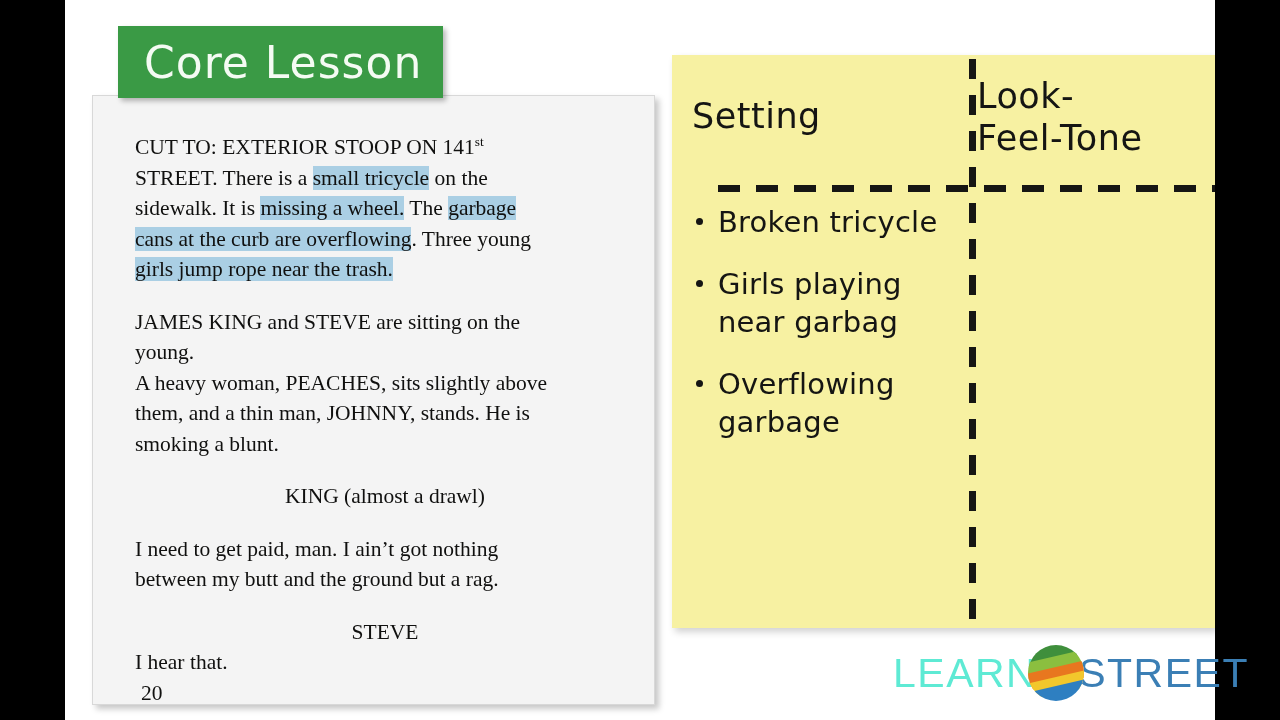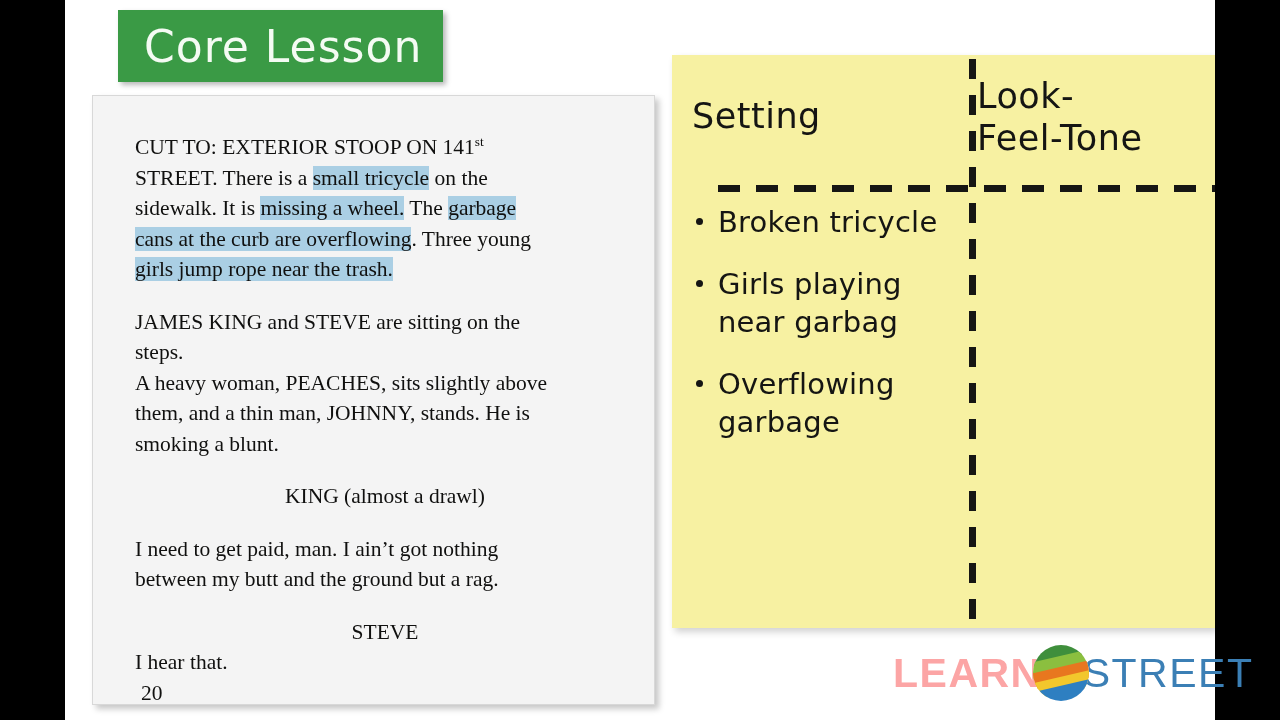--- a/index.html
+++ b/index.html
@@ -38,21 +38,21 @@
     height: 720px;
     background: #000000;
   }
   .pillar.left  { left: 0px;    width: 65px; }
   .pillar.right { left: 1215px; width: 65px; }
 
   
   .title-banner {
     position: absolute;
     left: 118px;
-    top: 10px;
+    top: 26px;
     width: 325px;
     height: 72px;
     background: #3a9a45;
     box-shadow: 3px 3px 5px rgba(0,0,0,0.28);
     z-index: 6;
   }
   .title-banner .title-text {
     position: absolute;
     left: 26px;
     top: 4px;
@@ -209,21 +209,21 @@
     align-items: center;
     z-index: 5;
   }
   .logo-word {
     font-family: "Liberation Sans", sans-serif;
     font-size: 41px;
     font-weight: 400;
     letter-spacing: 1.5px;
     line-height: 1;
   }
-  .logo-word.learn  { color: #fca5a5; font-weight: bold; }
+  .logo-word.learn  { color: #5eead4; }
   .logo-word.zillion{ color: #3b7fb5; }
   .logo-mark {
     position: relative;
     width: 56px;
     height: 56px;
     margin: 0 -6px 0 -9px;
     border-radius: 50%;
     overflow: hidden;
     background: #ffffff;
     flex: none;
@@ -253,21 +253,21 @@
 
   <div class="title-banner">
     <div class="title-text">Core Lesson</div>
   </div>
 
   <div class="doc-card">
     <div class="doc-body">
 
       <p><span>CUT TO:  EXTERIOR STOOP ON 141</span><span class="sup">st</span><br><span>STREET.  There is a </span><span class="hl">small tricycle</span><span> on the</span><br><span>sidewalk.  It is </span><span class="hl">missing a wheel.</span><span>  The </span><span class="hl">garbage</span><br><span class="hl">cans at the curb are overflowing</span><span>.  Three young</span><br><span class="hl">girls jump rope near the trash.</span></p>
 
-      <p class="gap"><span>JAMES KING and STEVE are sitting on the</span><br><span>steps.</span></p>
+      <p class="gap"><span>JAMES KING and STEVE are sitting on the</span><br><span>young.</span></p>
 
       <p class="tight"><span>A heavy woman, PEACHES, sits slightly above</span><br><span>them, and a thin man, JOHNNY, stands.  He is</span><br><span>smoking a blunt.</span></p>
 
       <p class="gap center">KING (almost a drawl)</p>
 
       <p class="gap"><span>I need to get paid, man.  I ain’t got nothing</span><br><span>between my butt and the ground but a rag.</span></p>
 
       <p class="gap center">STEVE</p>
 
       <p>I hear that.</p>

